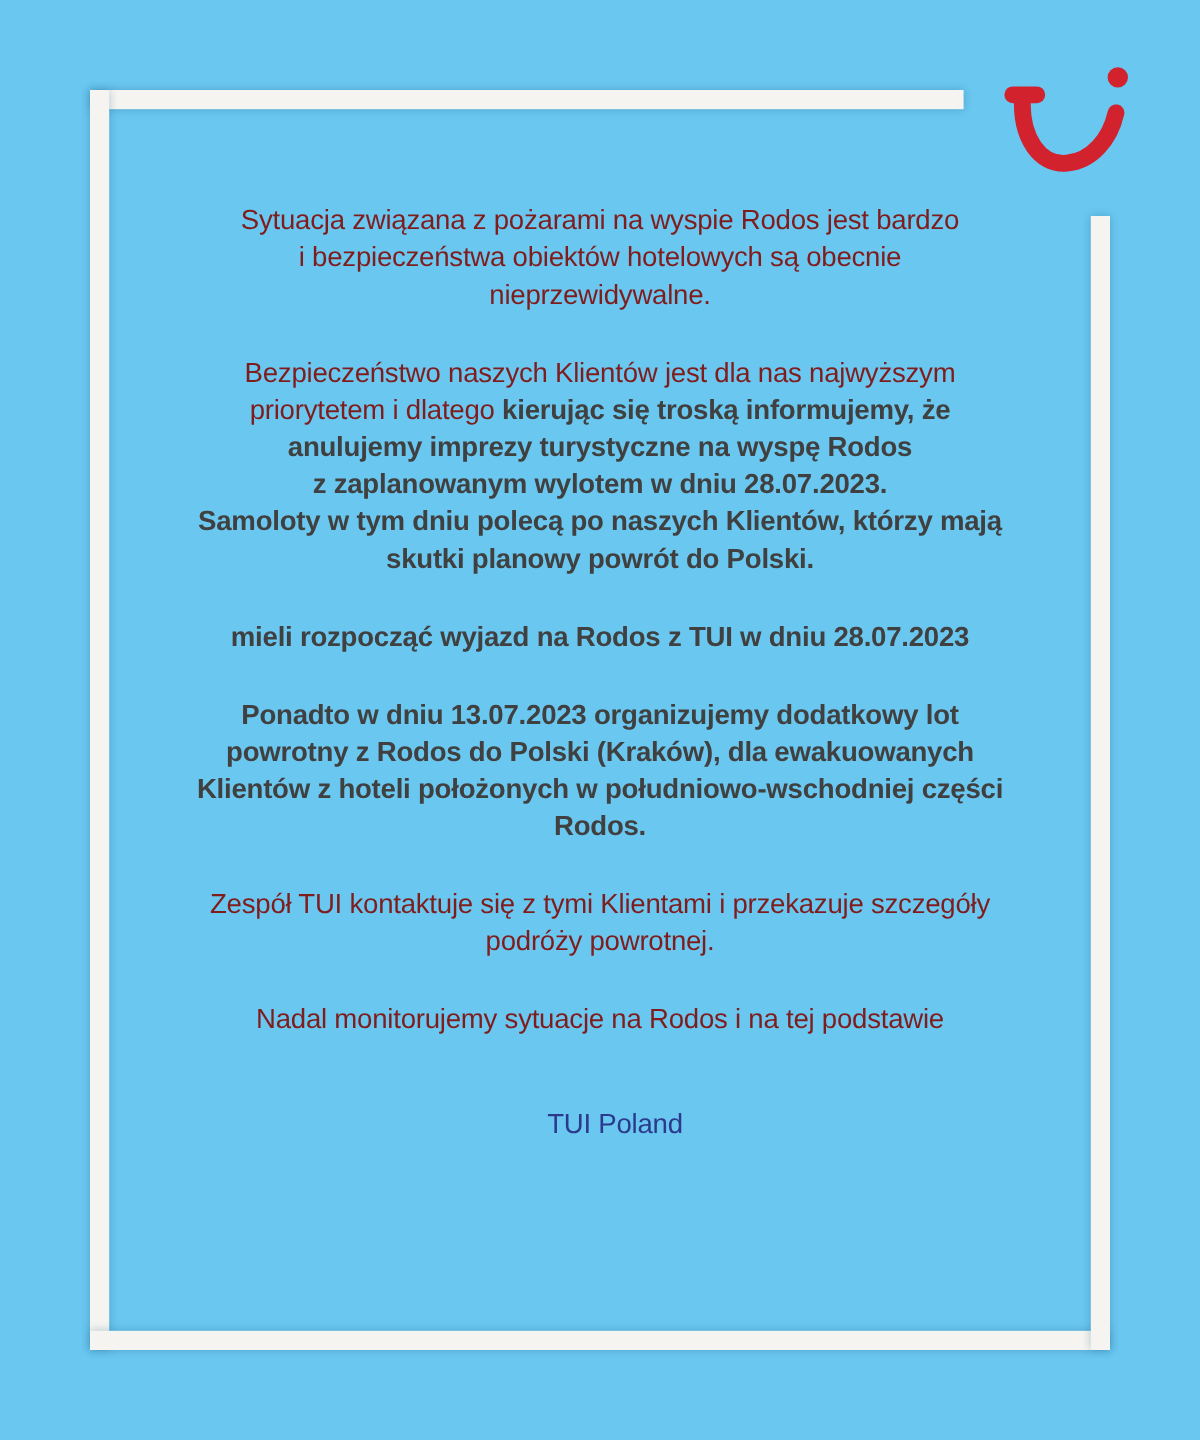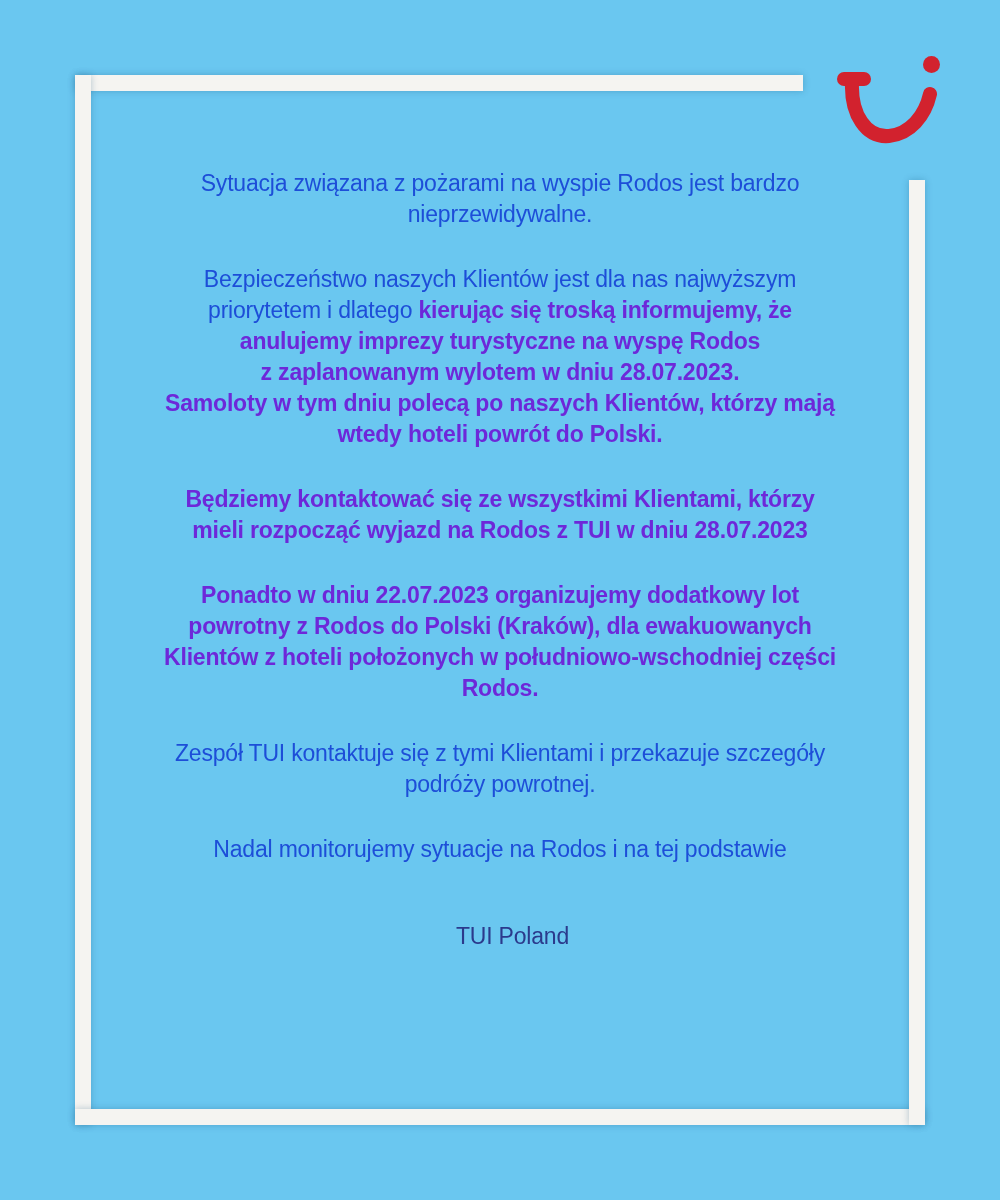--- a/index.html
+++ b/index.html
@@ -42,22 +42,22 @@
     top: 168px;
     width: 1000px;
     text-align: center;
     color: #2B3A8C;
     font-size: 23px;
     line-height: 31px;
     letter-spacing: -0.2px;
   }
   .paragraph { margin: 0 0 34px 0; }
   .line { white-space: nowrap; }
-  .seg { color: #1d4ed8; font-weight: 400; }
-  .seg.bold { color: #6d28d9; font-weight: 700; }
+  .seg { color: #7f1d1d; font-weight: 400; }
+  .seg.bold { color: #404040; font-weight: 700; }
   .signature {
     margin-top: 56px;
     color: #2B3A8C;
     font-weight: 400;
     padding-left: 25px;
   }
 </style>
 </head>
 <body>
 
@@ -75,36 +75,36 @@
         <circle cx="105.5" cy="20.5" r="8.5"></circle>
       </g>
       <path d="M 26 40 C 25 70, 40 94, 63 92 C 84 90, 99 72, 104 50" fill="none" stroke="#D2222E" stroke-width="14" stroke-linecap="round"></path>
     </svg>
   </div>
 
   <div class="content">
     <div id="announcement-body">
         <div class="paragraph">
           <div class="line"><span class="seg">Sytuacja związana z pożarami na wyspie Rodos jest bardzo</span></div>
+          <div class="line"><span class="seg">i bezpieczeństwa obiektów hotelowych są obecnie</span></div>
           <div class="line"><span class="seg">nieprzewidywalne.</span></div>
         </div>
         <div class="paragraph">
           <div class="line"><span class="seg">Bezpieczeństwo naszych Klientów jest dla nas najwyższym</span></div>
           <div class="line"><span class="seg">priorytetem i dlatego </span><span class="seg bold">kierując się troską informujemy, że</span></div>
           <div class="line"><span class="seg bold">anulujemy imprezy turystyczne na wyspę Rodos</span></div>
           <div class="line"><span class="seg bold">z zaplanowanym wylotem w dniu 28.07.2023.</span></div>
           <div class="line"><span class="seg bold">Samoloty w tym dniu polecą po naszych Klientów, którzy mają</span></div>
-          <div class="line"><span class="seg bold">wtedy hoteli powrót do Polski.</span></div>
+          <div class="line"><span class="seg bold">skutki planowy powrót do Polski.</span></div>
         </div>
         <div class="paragraph">
-          <div class="line"><span class="seg bold">Będziemy kontaktować się ze wszystkimi Klientami, którzy</span></div>
           <div class="line"><span class="seg bold">mieli rozpocząć wyjazd na Rodos z TUI w dniu 28.07.2023</span></div>
         </div>
         <div class="paragraph">
-          <div class="line"><span class="seg bold">Ponadto w dniu 22.07.2023 organizujemy dodatkowy lot</span></div>
+          <div class="line"><span class="seg bold">Ponadto w dniu 13.07.2023 organizujemy dodatkowy lot</span></div>
           <div class="line"><span class="seg bold">powrotny z Rodos do Polski (Kraków), dla ewakuowanych</span></div>
           <div class="line"><span class="seg bold">Klientów z hoteli położonych w południowo-wschodniej części</span></div>
           <div class="line"><span class="seg bold">Rodos.</span></div>
         </div>
         <div class="paragraph">
           <div class="line"><span class="seg">Zespół TUI kontaktuje się z tymi Klientami i przekazuje szczegóły</span></div>
           <div class="line"><span class="seg">podróży powrotnej.</span></div>
         </div>
         <div class="paragraph">
           <div class="line"><span class="seg">Nadal monitorujemy sytuacje na Rodos i na tej podstawie</span></div>

